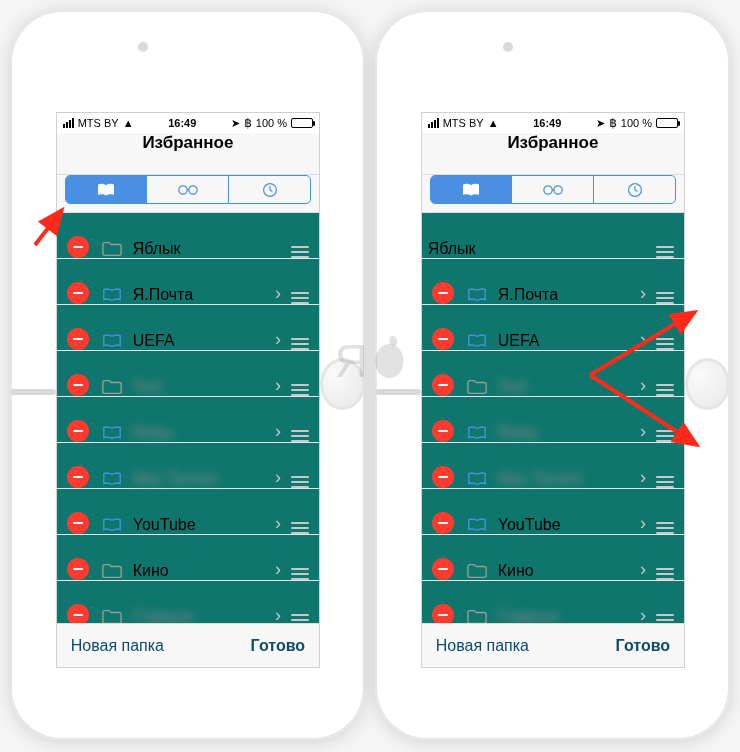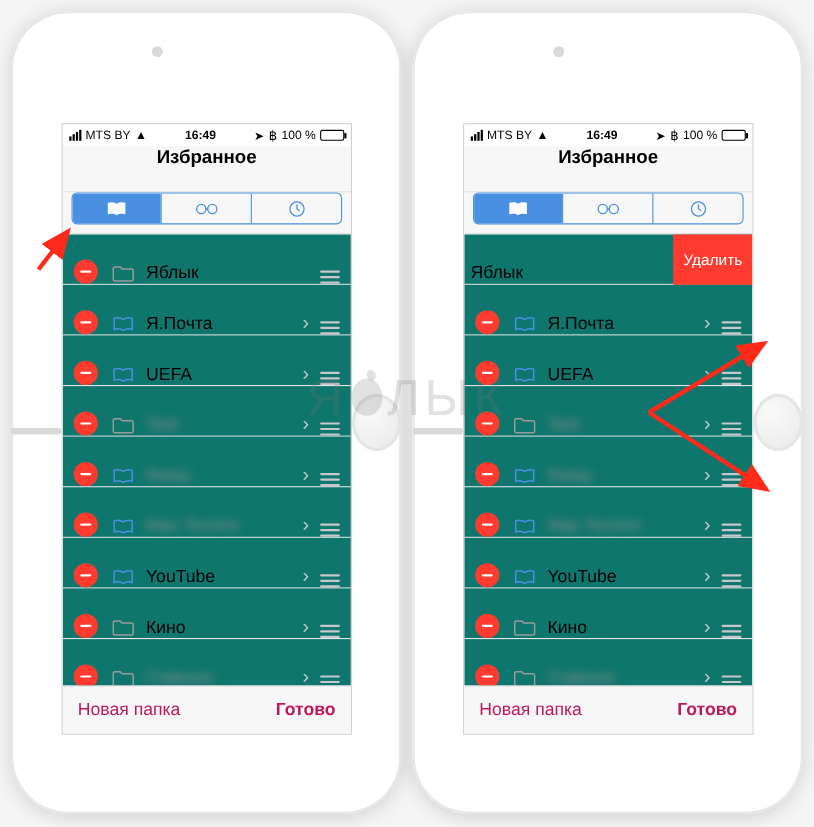--- a/index.html
+++ b/index.html
@@ -138,21 +138,21 @@
     font-size:14px;
   }
 
   
   .toolbar {
     height: 44px;
     border-top:1px solid #dcdcdc;
     background:#f7f7f7;
     display:flex; align-items:center; justify-content:space-between;
     padding: 0 14px;
-    color:#be185d; font-size:16px;
+    color:#0c4a6e; font-size:16px;
   }
 
   
   .arrow-svg { position:absolute; pointer-events:none; }
 
   .watermark {
     position:absolute;
     left:50%; top:48%;
     transform:translate(-50%,-50%);
     font-size:46px; letter-spacing:4px;
@@ -435,21 +435,20 @@
     </div>
 
     <div class="list" id="list-right">
         <div class="row shifted">
           <div class="label">Яблык</div>
           <div class="drag">
             <i></i>
             <i></i>
             <i></i>
           </div>
-          <div class="deletebtn">Удалить</div>
         </div>
         <div class="row">
           <div class="minus"></div>
           <div class="typeicon">
             <svg viewBox="0 0 22 18">
               <path fill="none" stroke="currentColor" stroke-width="1.5" d="M2 3c3-1 6-1 9 1 3-2 6-2 9-1v11c-3-1-6-1-9 1-3-2-6-2-9-1V3z"></path>
             </svg>
           </div>
           <div class="label">Я.Почта</div>
           <div class="chev">›</div>
@@ -580,14 +579,13 @@
         </marker>
       </defs>
     <line x1="25" y1="75" x2="130" y2="12" stroke="#ff2a1a" stroke-width="4" marker-end="url(#ah2)"></line>
     <line x1="25" y1="75" x2="132" y2="145" stroke="#ff2a1a" stroke-width="4" marker-end="url(#ah2)"></line>
   </svg>
 </div>
 
 <div class="watermark">
   <span>Я</span>
     <span class="apple"></span>
-    <span>ЛЫК</span>
 </div>
 
 </body></html>

